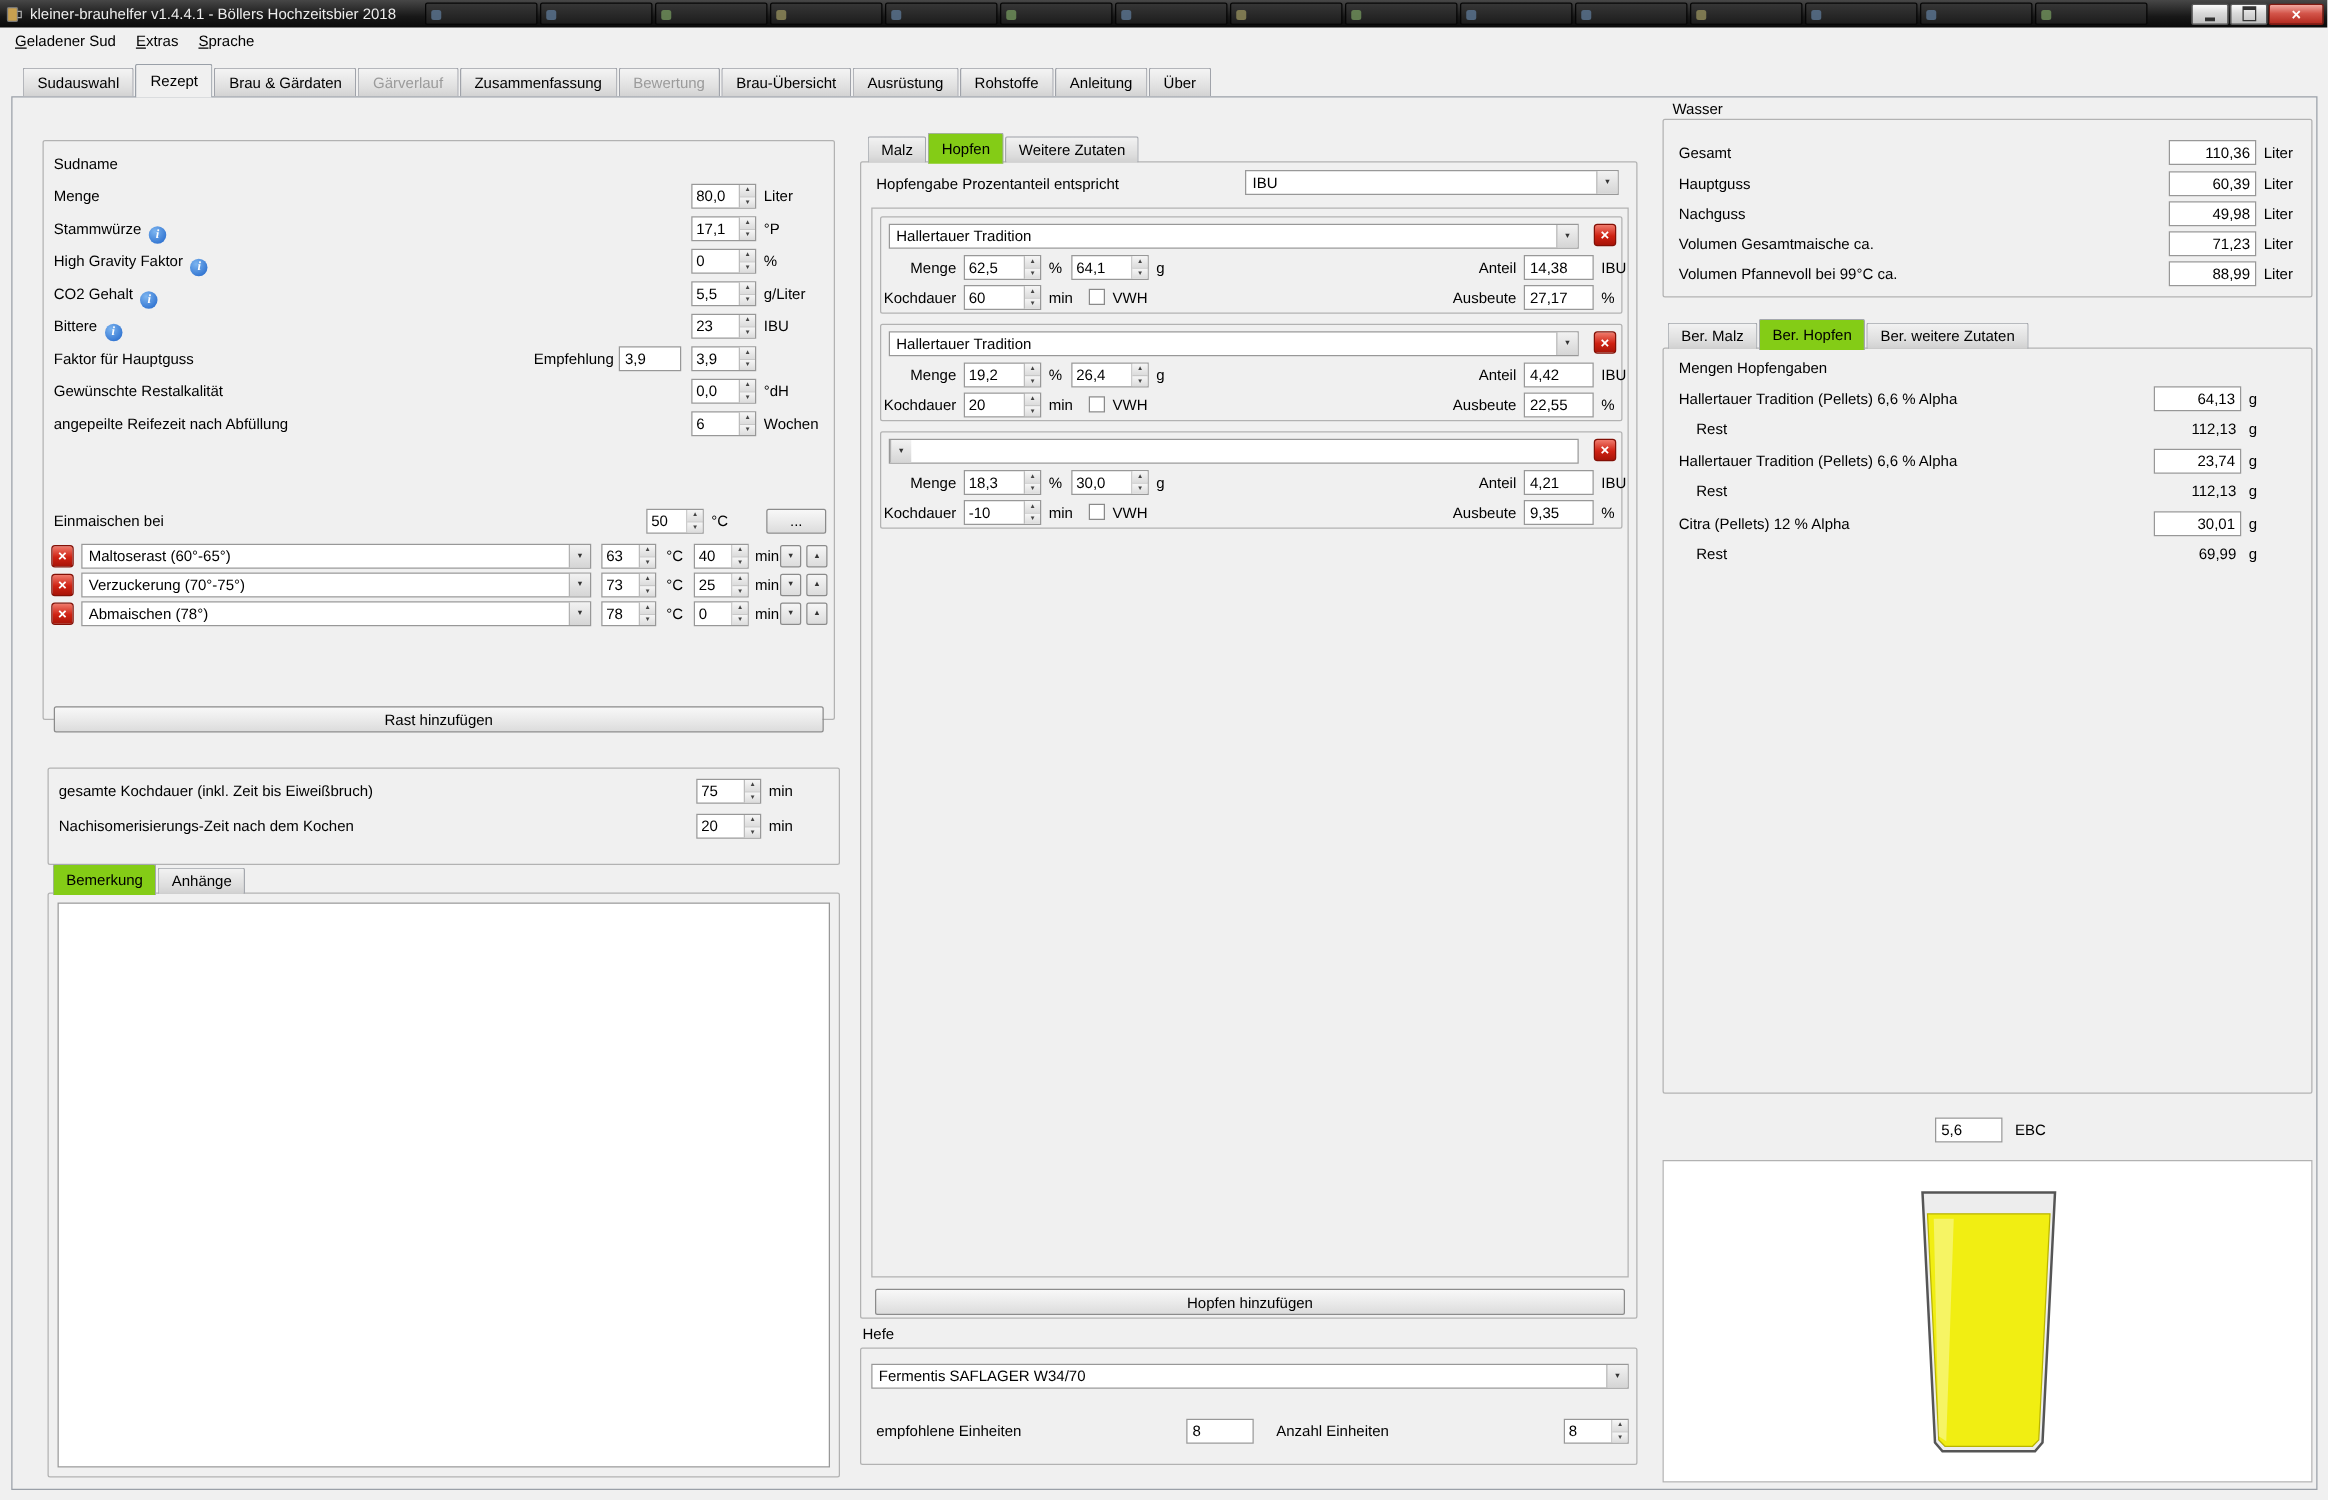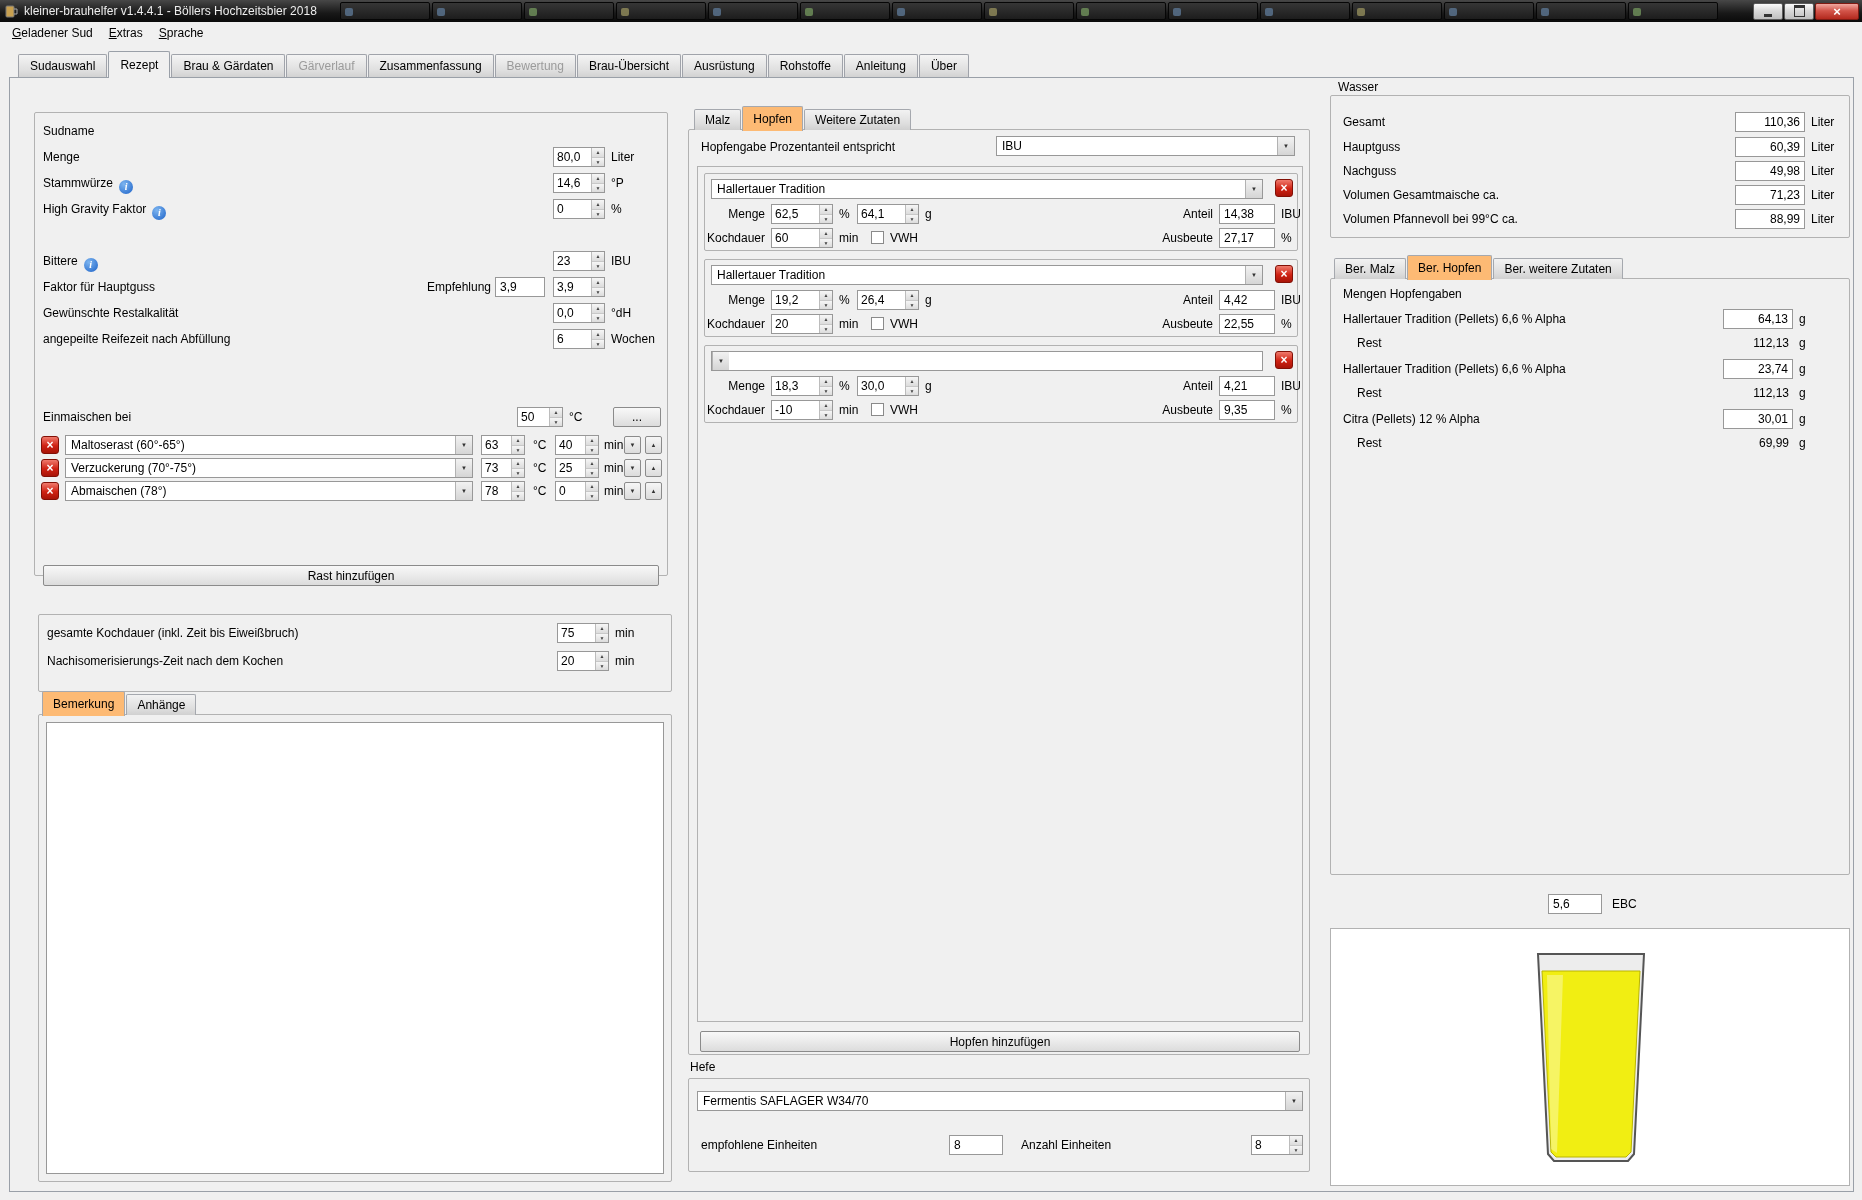--- a/index.html
+++ b/index.html
@@ -27,21 +27,21 @@
 .mi::first-letter{text-decoration:underline}
 
 
 .pane{position:absolute;left:9px;top:77px;width:1845px;height:1115px;border:1px solid #9aa0a8;background:#f0f0f0;z-index:1}
 .tabbar{position:absolute;left:18px;top:51px;height:26px;display:flex;align-items:flex-end;z-index:3}
 .mtab{height:23px;padding:0 11px;display:flex;align-items:center;border:1px solid #a0a3aa;border-bottom:none;border-radius:2px 2px 0 0;background:linear-gradient(#f4f4f4,#dfdfdf 70%,#d2d2d2);margin-right:1px;white-space:nowrap}
 .mtab.active{height:27px;margin-bottom:-1px;background:#f0f0f0;border-color:#9aa0a8;border-bottom:0;position:relative;z-index:4}
 .mtab.disabled{color:#9b9b9b}
 .stabs{position:absolute;display:flex;align-items:flex-end;height:25px;z-index:3}
 .stab{height:21px;padding:0 10px;display:flex;align-items:center;border:1px solid #a5a8ae;border-bottom:none;border-radius:2px 2px 0 0;background:linear-gradient(#f2f2f2,#ddd 70%,#d0d0d0);margin-right:1px;white-space:nowrap}
-.stab.active{height:25px;margin-bottom:-1px;background:#fdba74;border-bottom:0;position:relative;z-index:4}
+.stab.active{height:25px;margin-bottom:-1px;background:#84cc16;border-bottom:0;position:relative;z-index:4}
 
 
 .gbox{position:absolute;border:1px solid #b2b2b2;border-radius:2px;background:#f0f0f0;z-index:2}
 .r{position:absolute;left:8px;right:8px;height:22px}
 .lb{position:absolute;top:3px;white-space:nowrap}
 .lbr{text-align:right}
 .fld{position:absolute;top:0;height:20px;background:#fff;border:1px solid #989898;display:flex;align-items:center;padding:0 4px;overflow:hidden;white-space:nowrap}
 .fld.rt{justify-content:flex-end}
 .fld.ct{justify-content:flex-start}
 .pv{position:absolute;top:3px;text-align:right}
@@ -131,41 +131,52 @@
           <i>▲</i>
           <i>▼</i>
         </span>
       </div>
     <span class="lb" style="left:568px">Liter</span>
   </div>
 
   <div class="r" style="top:60px">
     <span class="lb" style="left:0"><span>Stammwürze</span><span class="info">i</span></span>
     <div class="spn" style="left:510px;width:52px">
-        <span class="sv">14,6</span>
+        <span class="sv">17,1</span>
         <span class="sb">
           <i>▲</i>
           <i>▼</i>
         </span>
       </div>
     <span class="lb" style="left:568px">°P</span>
   </div>
 
   <div class="r" style="top:86px">
     <span class="lb" style="left:0"><span>High Gravity Faktor</span><span class="info">i</span></span>
     <div class="spn" style="left:510px;width:52px">
         <span class="sv">0</span>
         <span class="sb">
           <i>▲</i>
           <i>▼</i>
         </span>
       </div>
     <span class="lb" style="left:568px">%</span>
   </div>
 
+  <div class="r" style="top:112px">
+    <span class="lb" style="left:0"><span>CO2 Gehalt</span><span class="info">i</span></span>
+    <div class="spn" style="left:510px;width:52px">
+        <span class="sv">5,5</span>
+        <span class="sb">
+          <i>▲</i>
+          <i>▼</i>
+        </span>
+      </div>
+    <span class="lb" style="left:568px">g/Liter</span>
+  </div>
 
   <div class="r" style="top:138px">
     <span class="lb" style="left:0"><span>Bittere</span><span class="info">i</span></span>
     <div class="spn" style="left:510px;width:52px">
         <span class="sv">23</span>
         <span class="sb">
           <i>▲</i>
           <i>▼</i>
         </span>
       </div>

